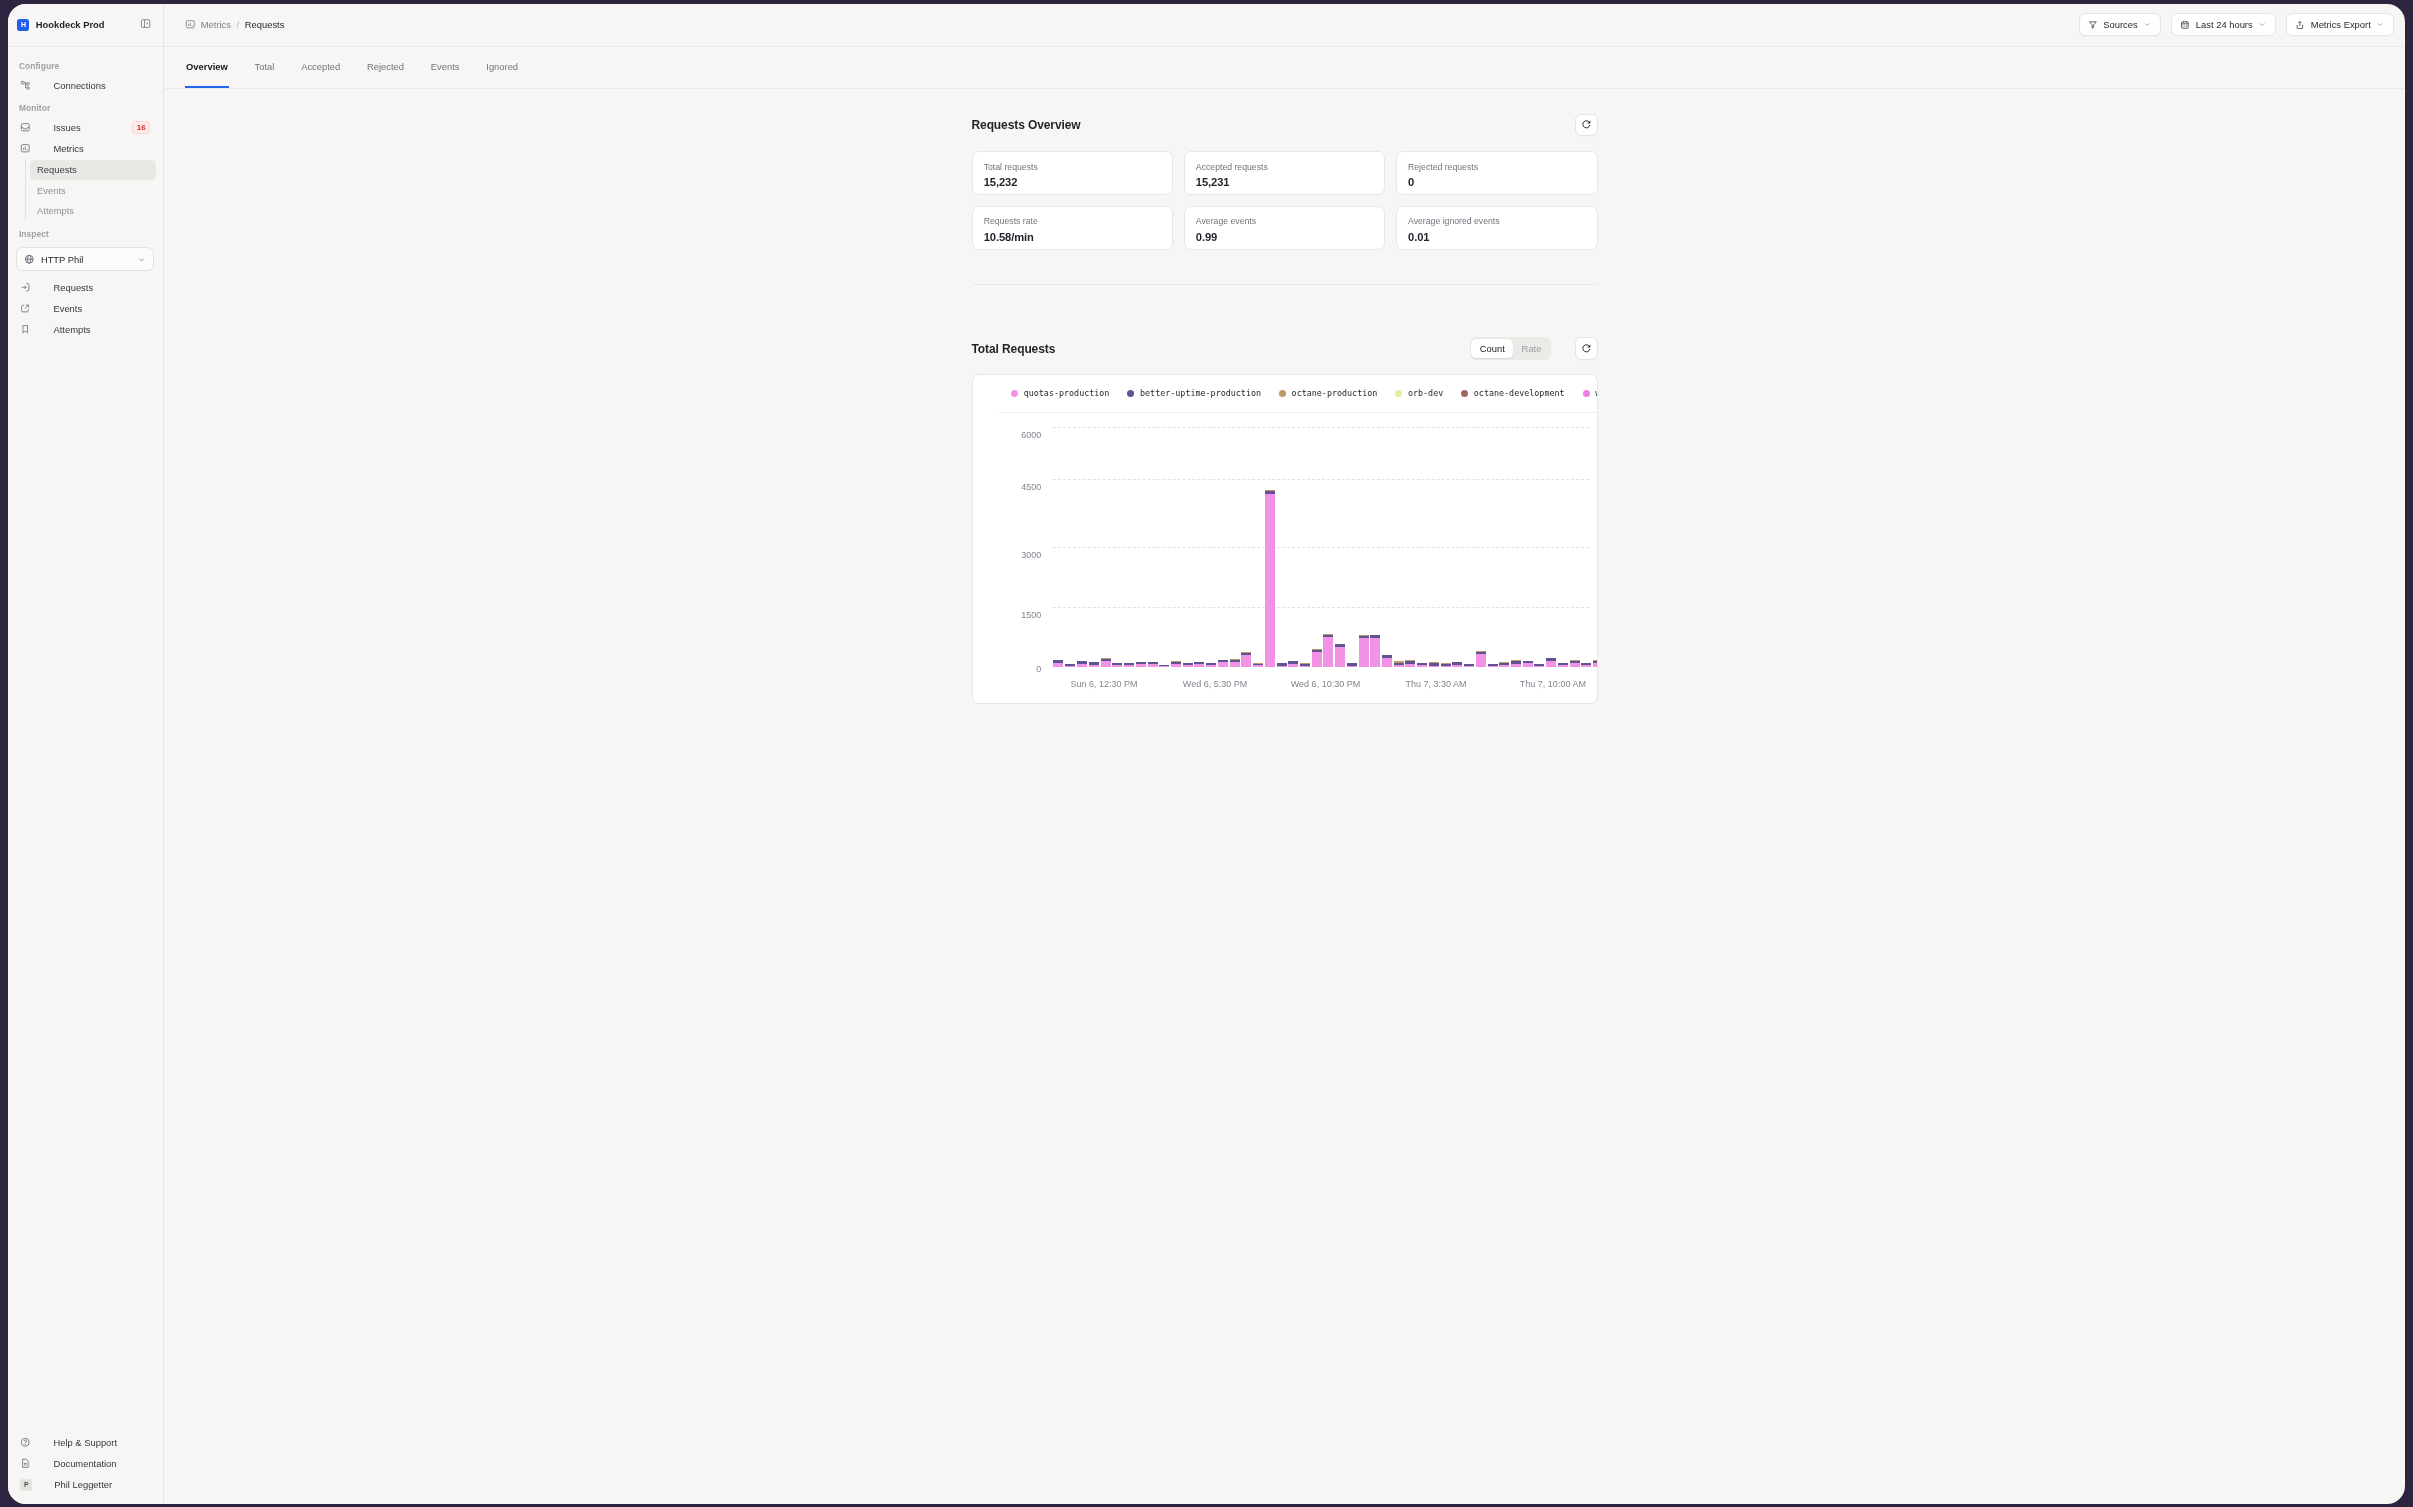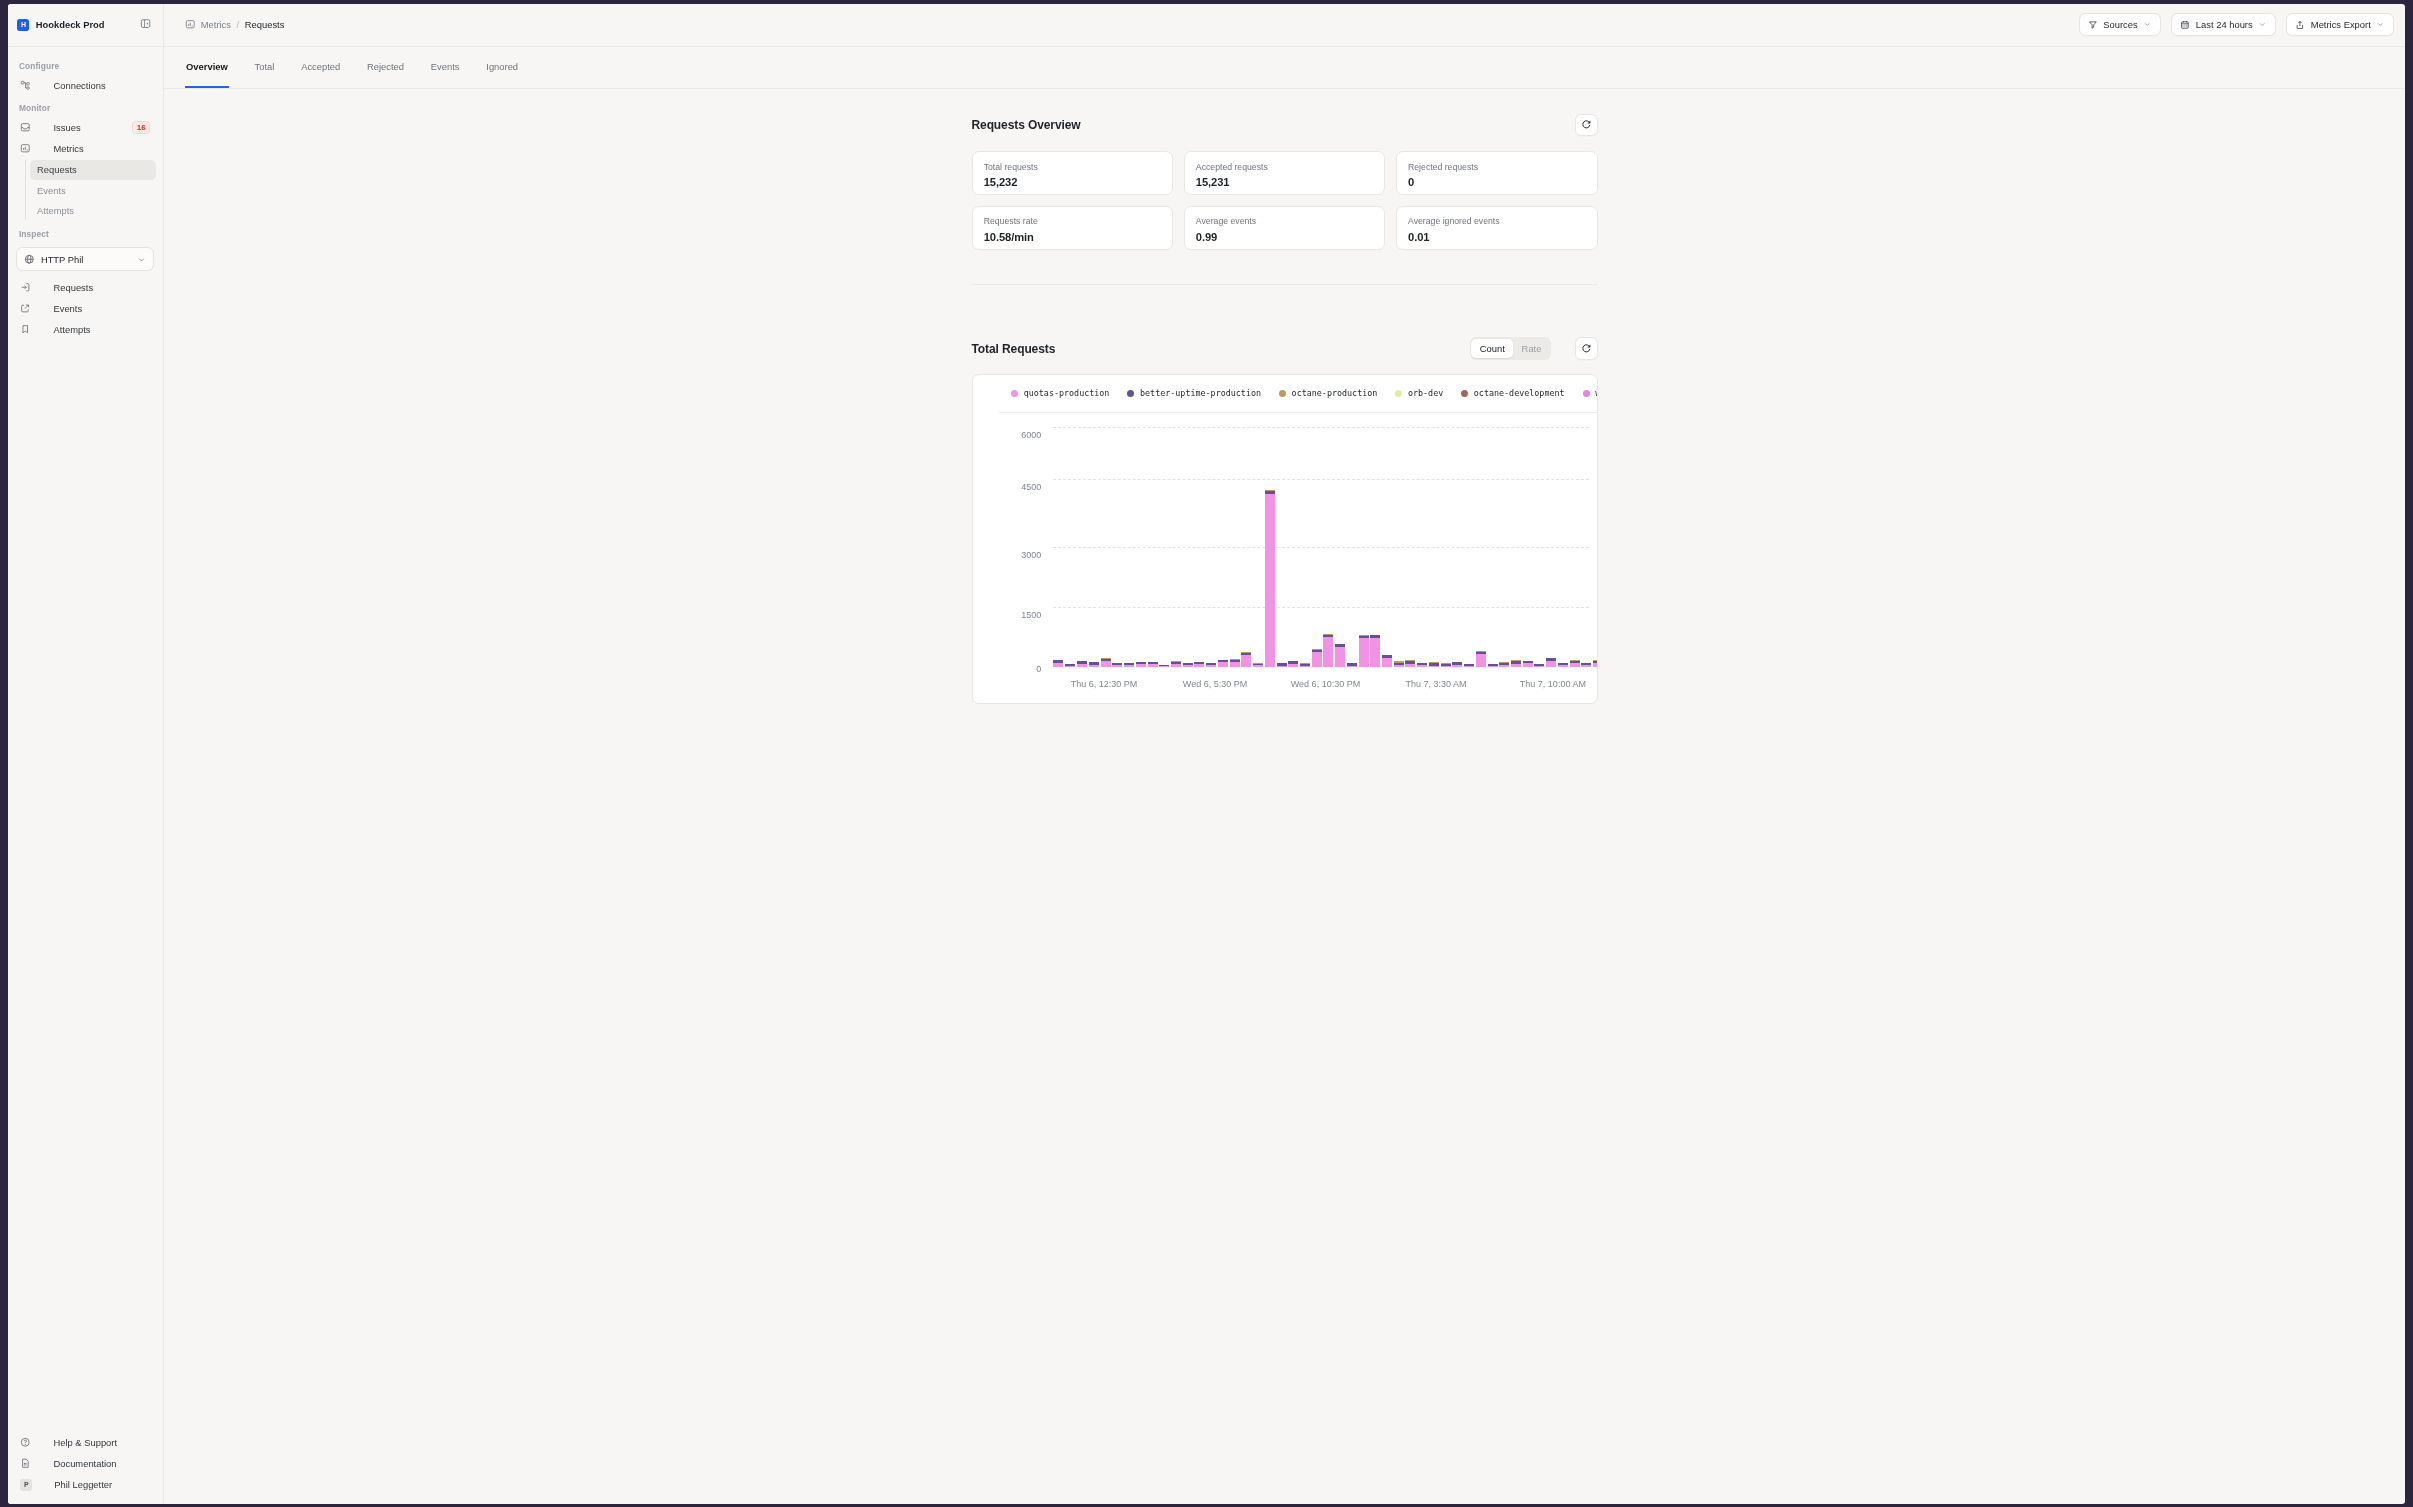--- a/index.html
+++ b/index.html
@@ -5,21 +5,21 @@
   * { margin:0; padding:0; box-sizing:border-box; }
   html,body { width:1207px; height:754px; }
   body {
     background:#2d2540;
     font-family:"Liberation Sans", sans-serif;
     color:#1f2329;
     overflow:hidden;
   }
   .window {
     position:absolute; left:7.7px; top:3.5px; right:7.7px; bottom:3.5px;
-    background:#f7f6f4; border-radius:3px; overflow:hidden;
+    background:#f7f6f4; border-radius:18px; overflow:hidden;
     display:flex;
   }
   
   .sidebar {
     width:156px; flex:0 0 156px; border-right:0.7px solid #e8e7e4;
     display:flex; flex-direction:column; background:#f7f6f4;
   }
   .sidebar-header {
     height:43px; border-bottom:0.7px solid #eceae7;
     display:flex; align-items:center; padding:0 9.8px; gap:6.3px;
@@ -671,21 +671,21 @@
                 <div class="bar" style="left: 540px; width: 10.3px;">
                   <div class="segm" style="height: 4.2px; background: rgb(242, 146, 228);"></div>
                   <div class="segm" style="height: 2.4px; background: rgb(95, 82, 149);"></div>
                   <div class="segm" style="height: 0.7px; background: rgb(189, 154, 99);"></div>
                 </div>
                 <div class="bar" style="left: 552px; width: 10.3px;">
                   <div class="segm" style="height: 86px; background: rgb(242, 146, 228);"></div>
                   <div class="segm" style="height: 3.2px; background: rgb(95, 82, 149);"></div>
                   <div class="segm" style="height: 0.7px; background: rgb(189, 154, 99);"></div>
                 </div>
-                <span class="xlabel" style="left: 9.6%;">Thu 6, 12:30 PM</span>
+                <span class="xlabel" style="left: 9.6%;">Sun 6, 12:30 PM</span>
                 <span class="xlabel" style="left: 30.3%;">Wed 6, 5:30 PM</span>
                 <span class="xlabel" style="left: 50.9%;">Wed 6, 10:30 PM</span>
                 <span class="xlabel" style="left: 71.5%;">Thu 7, 3:30 AM</span>
                 <span class="xlabel" style="left: 93.3%;">Thu 7, 10:00 AM</span>
               </div>
           </div>
         </div>
 
       </div>
     </div>

